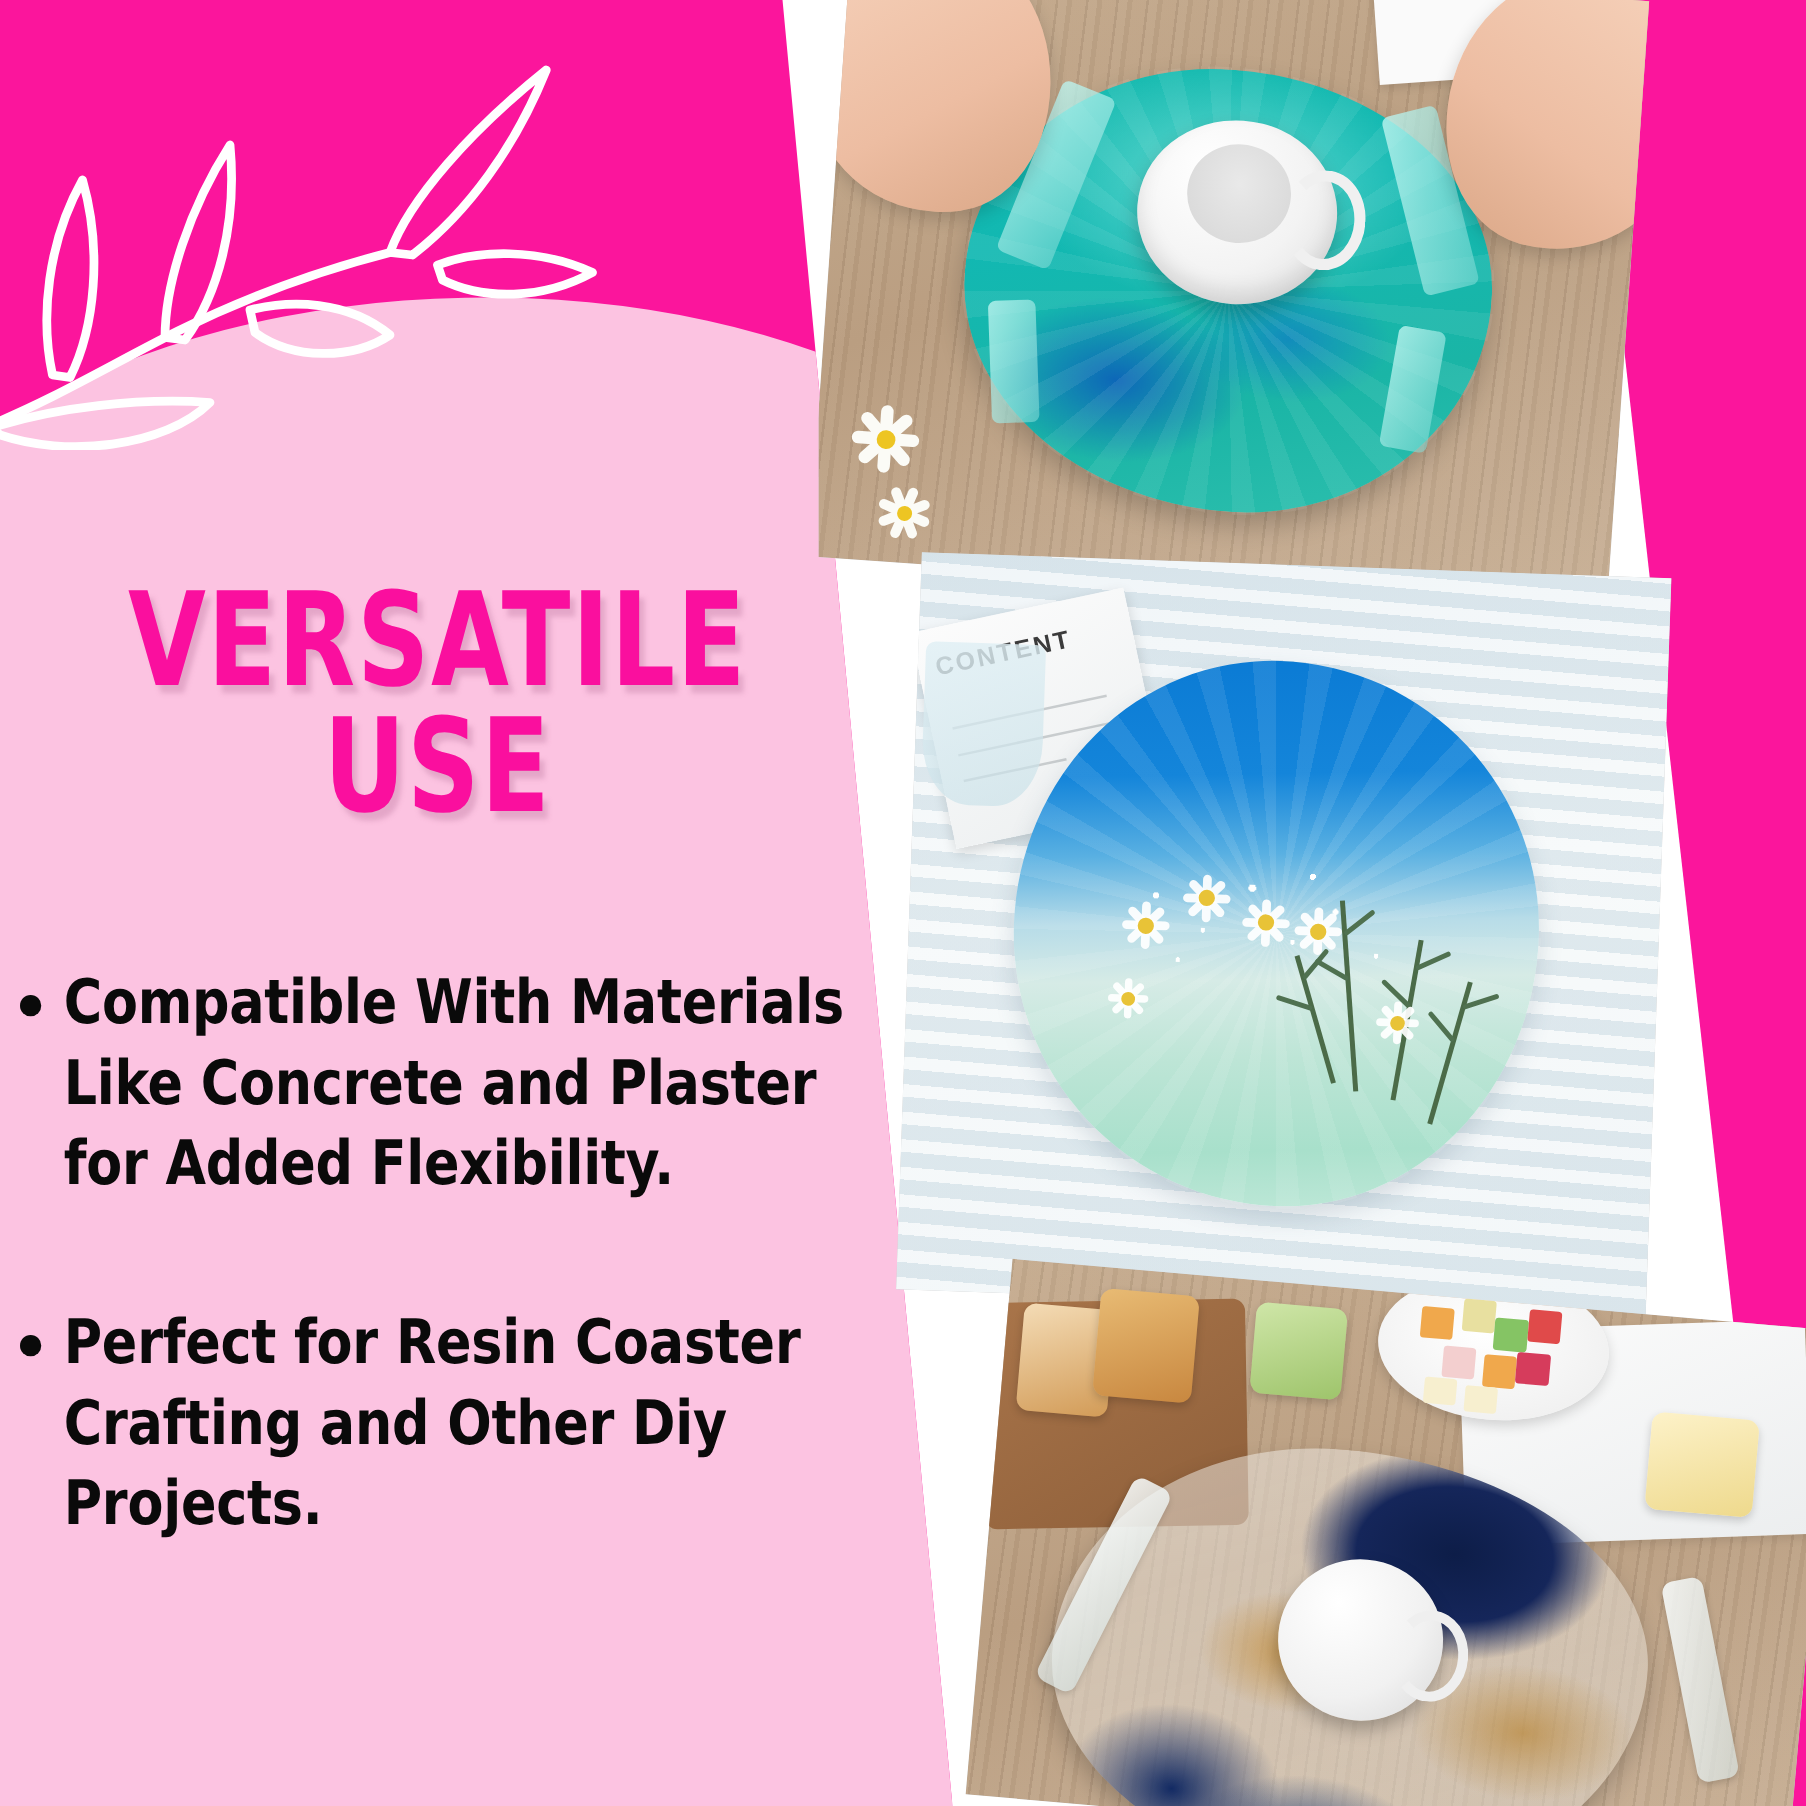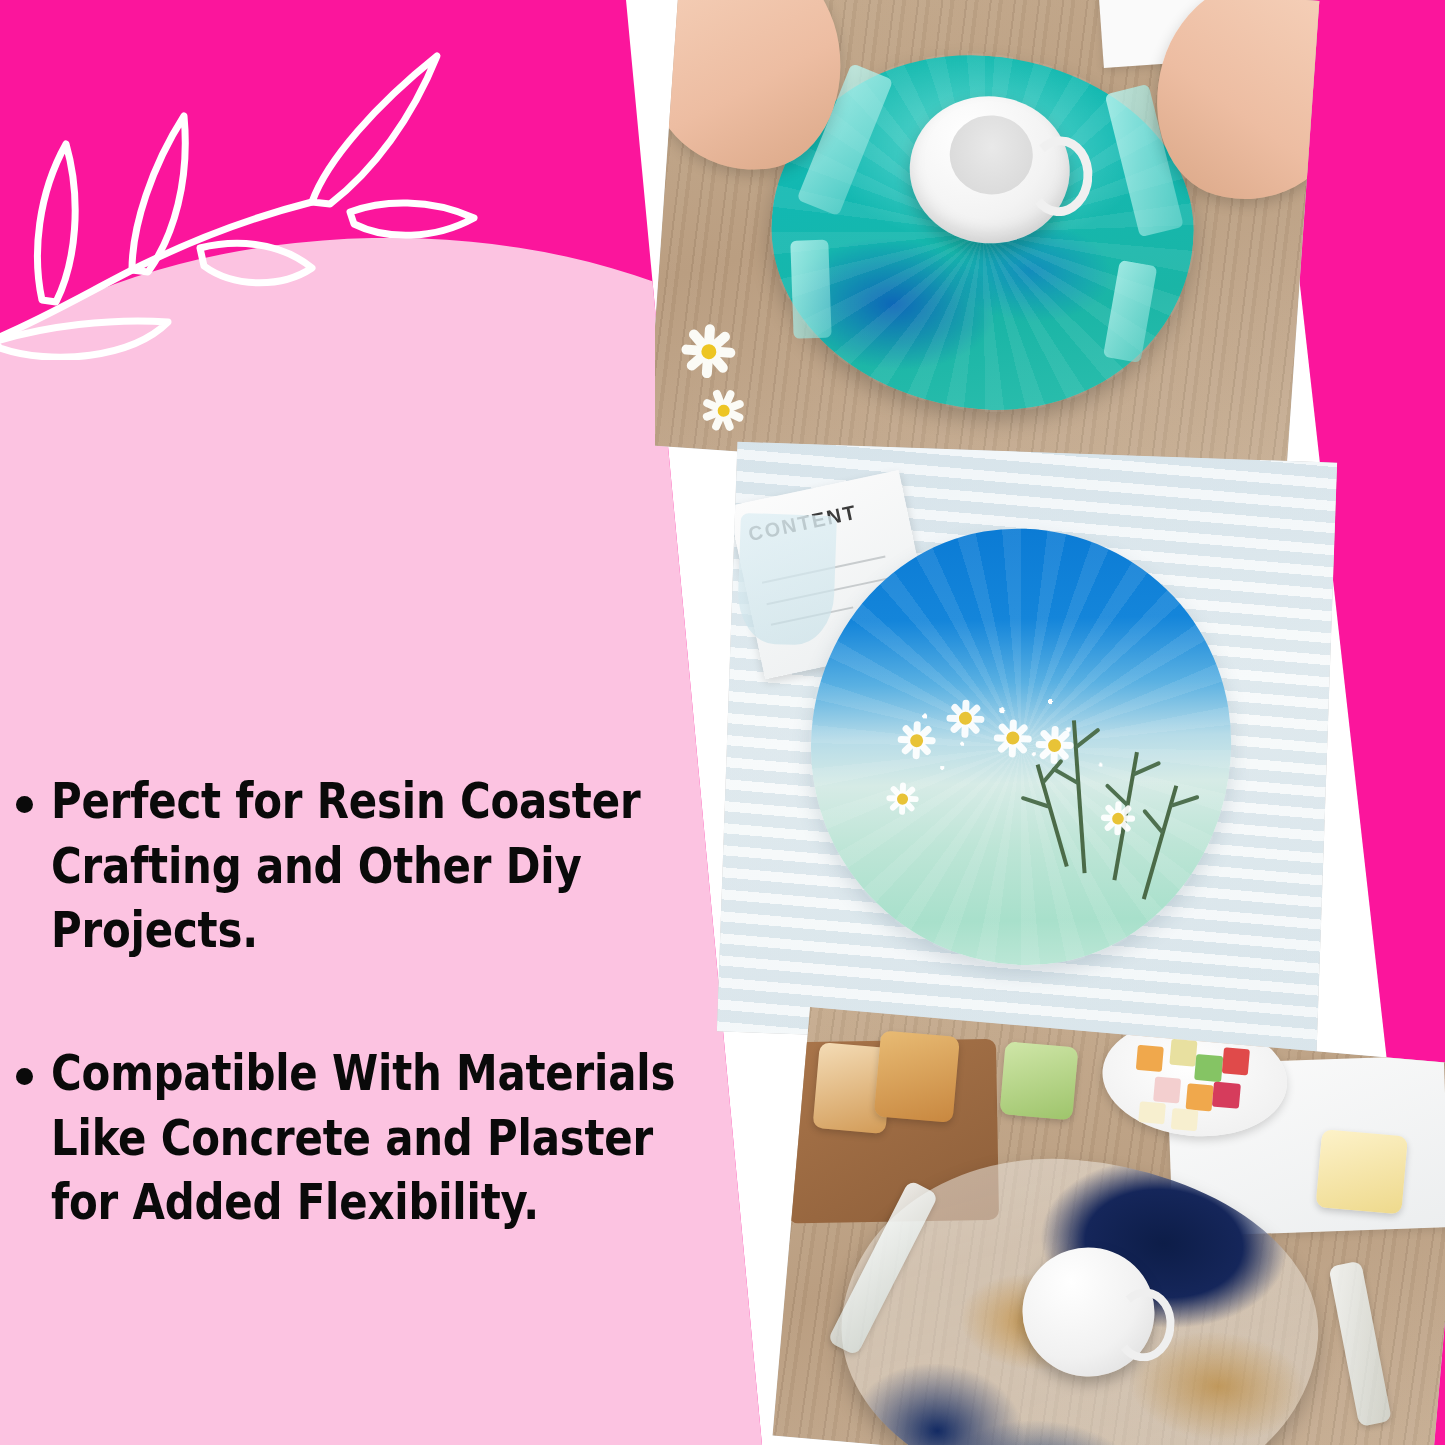--- a/index.html
+++ b/index.html
@@ -450,29 +450,33 @@
         <path d="M150 230 C 150 186, 170 126, 202 76 C 208 140, 192 196, 166 232 Z"></path>
 
         <path d="M60 260 C 50 214, 56 154, 84 104 C 100 160, 94 222, 74 262 Z"></path>
 
         <path d="M8 292 C -24 264, -40 222, -38 184 C -6 216, 8 256, 14 290 Z"></path>
 
         <path d="M12 302 C 62 286, 130 278, 186 282 C 150 318, 70 326, 18 308 Z"></path>
       </g>
     </svg>
 
+    <div class="heading">
+      <span class="line">VERSATILE</span>
+      <span class="line">USE</span>
+    </div>
 
     <ul class="bullets">
       <li class="bullet-item">
         <span class="bullet-dot"></span>
-        <span class="bullet-text">Perfect for Resin Coaster Crafting and Other Diy Projects.</span>
+        <span class="bullet-text">Compatible With Materials Like Concrete and Plaster for Added Flexibility.</span>
       </li>
       <li class="bullet-item">
         <span class="bullet-dot"></span>
-        <span class="bullet-text">Compatible With Materials Like Concrete and Plaster for Added Flexibility.</span>
+        <span class="bullet-text">Perfect for Resin Coaster Crafting and Other Diy Projects.</span>
       </li>
     </ul>
   </div>
 
   <div class="wedge-right-2"></div>
 
   <div class="photo-strip">
 
     <div class="photo photo-1">
       <div class="photo-inner">

